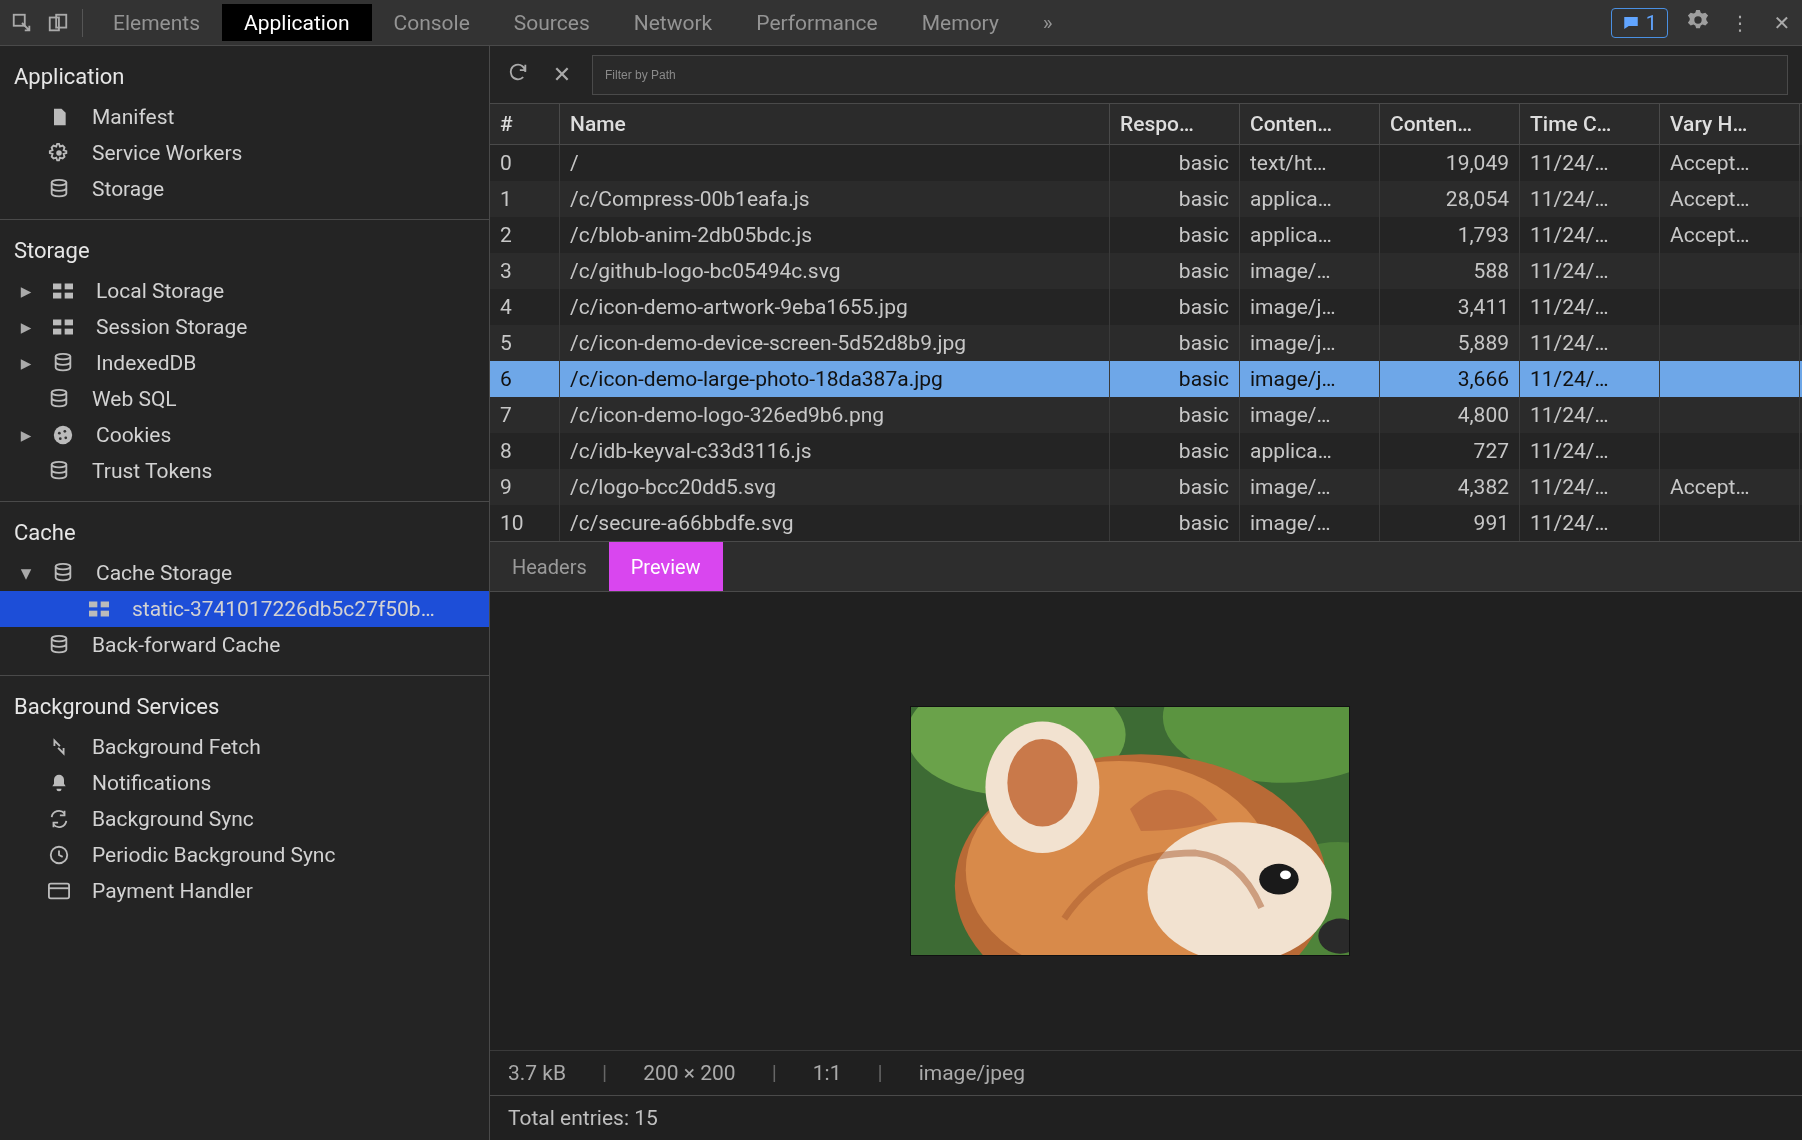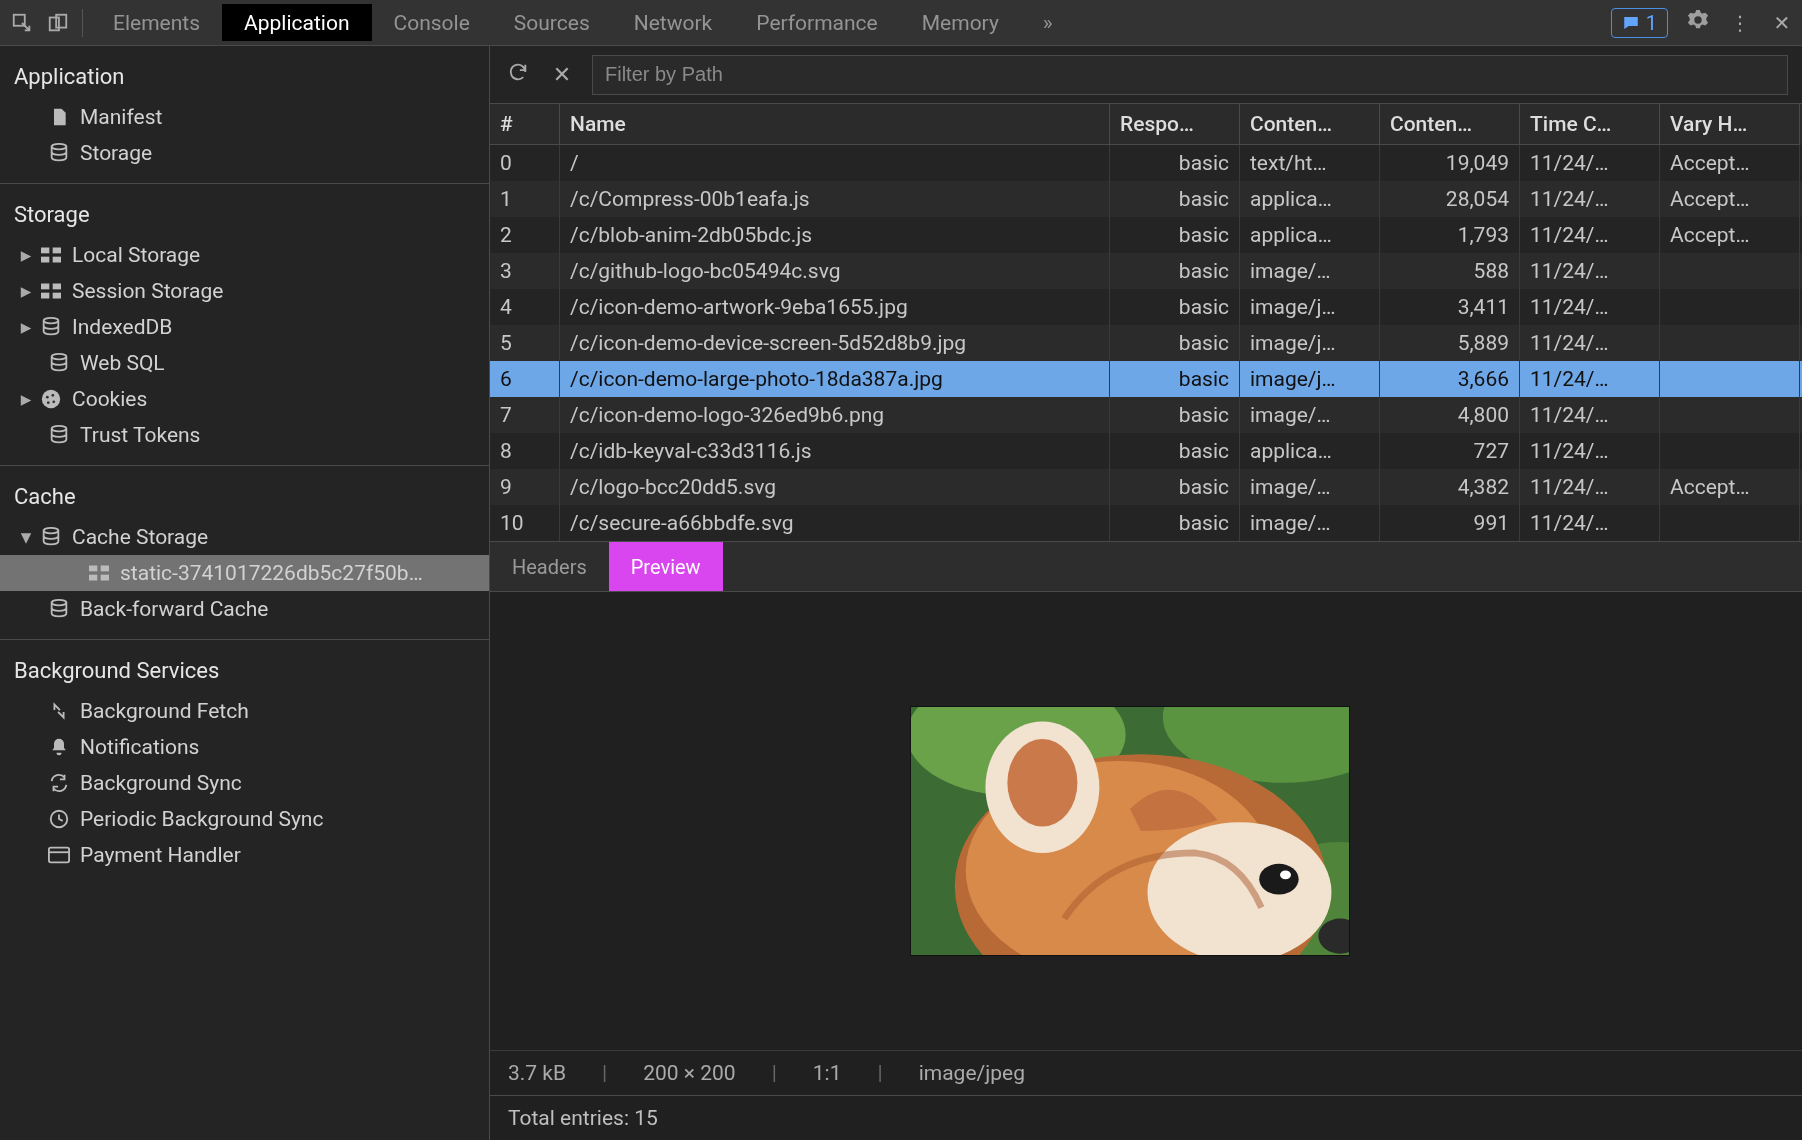--- a/index.html
+++ b/index.html
@@ -26,30 +26,30 @@
 .tabbar .right { margin-left:auto; display:flex; align-items:center; gap:18px; }
 .msg-badge { display:flex; align-items:center; border:1px solid #4a90e2; border-radius:4px; padding:2px 10px; color:#61a5ff; gap:6px; }
 .rbtn { color:#aaa; width:24px; text-align:center; cursor:pointer; }
 
 .main { display:flex; height: calc(100% - 46px); }
 
 .sidebar { width: 490px; border-right:1px solid #4a4a4a; overflow:hidden; font-size:21px; color:#d2d2d2; }
 .side-section { border-bottom:1px solid #4a4a4a; padding: 8px 0 12px 0; }
 .side-heading { padding: 10px 14px; color:#e6e6e6; font-size:22px; }
 .nav-items { display:flex; flex-direction:column; }
-.nav-item { display:flex; align-items:center; gap:8px; padding:6px 14px 6px 46px; cursor:pointer; white-space:nowrap; overflow:hidden; text-overflow:ellipsis; }
+.nav-item { display:flex; align-items:center; gap:20px; padding:6px 14px 6px 46px; cursor:pointer; white-space:nowrap; overflow:hidden; text-overflow:ellipsis; }
 .nav-item .arrow { width:16px; display:inline-flex; justify-content:center; color:#aaa; margin-left:-28px; margin-right:-4px; }
 .nav-item .icon { width:26px; display:inline-flex; justify-content:center; color:#bbb; }
-.nav-item.selected { background:#737373;text-align:center; }
+.nav-item.selected { background:#1d4ed8;text-align:center; }
 .nav-sub { padding-left: 86px !important; }
 
 .content { flex:1; display:flex; flex-direction:column; min-width:0; }
 .toolbar { display:flex; align-items:center; gap:16px; height:58px; padding:0 14px; border-bottom:1px solid #4a4a4a; }
 .tool-btn { color:#aaa; cursor:pointer; width:28px; text-align:center; font-size:22px; }
-.filter { flex:1; background:#2a2a2a; border:1px solid #4a4a4a; height:40px; padding:0 12px; color:#ccc; font-size:20px; }
+.filter { flex:1; background:#2a2a2a; border:1px solid #4a4a4a; height:40px; padding:0 12px; color:#ccc; font-size:12px; }
 .filter::placeholder { color:#8a8a8a; }
 
 .table-wrap { flex: 0 0 auto; font-size:21px; border-bottom:1px solid #4a4a4a; }
 .thead, .trow { display:grid; grid-template-columns: 70px 550px 130px 140px 140px 140px 140px; }
 .thead { background:#2b2b2b; }
 .thead .cell { padding:8px 10px; border-right:1px solid #4a4a4a; border-bottom:1px solid #4a4a4a; color:#ddd; font-weight:500; white-space:nowrap; overflow:hidden; text-overflow:ellipsis; }
 .tbody { max-height: 540px; overflow:hidden; }
 .trow .cell { padding:6px 10px; border-right:1px solid #3a3a3a; white-space:nowrap; overflow:hidden; text-overflow:ellipsis; }
 .trow:nth-child(odd) { background:#242424; }
 .trow:nth-child(even) { background:#2b2b2b; }
@@ -123,20 +123,29 @@
         <div class="nav-item">
           <span class="icon">
               <svg width="20" height="22" viewBox="0 0 24 24" fill="#bbb">
                 <path d="M6 2h9l5 5v15H6z"></path>
               </svg>
             </span>
           <span>Manifest</span>
         </div>
         <div class="nav-item">
           <span class="icon">
+              <svg width="22" height="22" viewBox="0 0 24 24" fill="#bbb">
+                <circle cx="12" cy="12" r="3"></circle>
+                <path d="M12 2l1 3 3-1 2 2-1 3 3 1v2l-3 1 1 3-2 2-3-1-1 3h-2l-1-3-3 1-2-2 1-3-3-1v-2l3-1-1-3 2-2 3 1 1-3z" fill="none" stroke="#bbb" stroke-width="2"></path>
+              </svg>
+            </span>
+          <span>Service Workers</span>
+        </div>
+        <div class="nav-item">
+          <span class="icon">
               <svg width="22" height="22" viewBox="0 0 24 24" fill="none" stroke="#bbb" stroke-width="2">
                 <ellipse cx="12" cy="5" rx="8" ry="3"></ellipse>
                 <path d="M4 5v6c0 1.7 3.6 3 8 3s8-1.3 8-3V5M4 11v6c0 1.7 3.6 3 8 3s8-1.3 8-3v-6"></path>
               </svg>
             </span>
           <span>Storage</span>
         </div>
       </div>
     </div>
 

